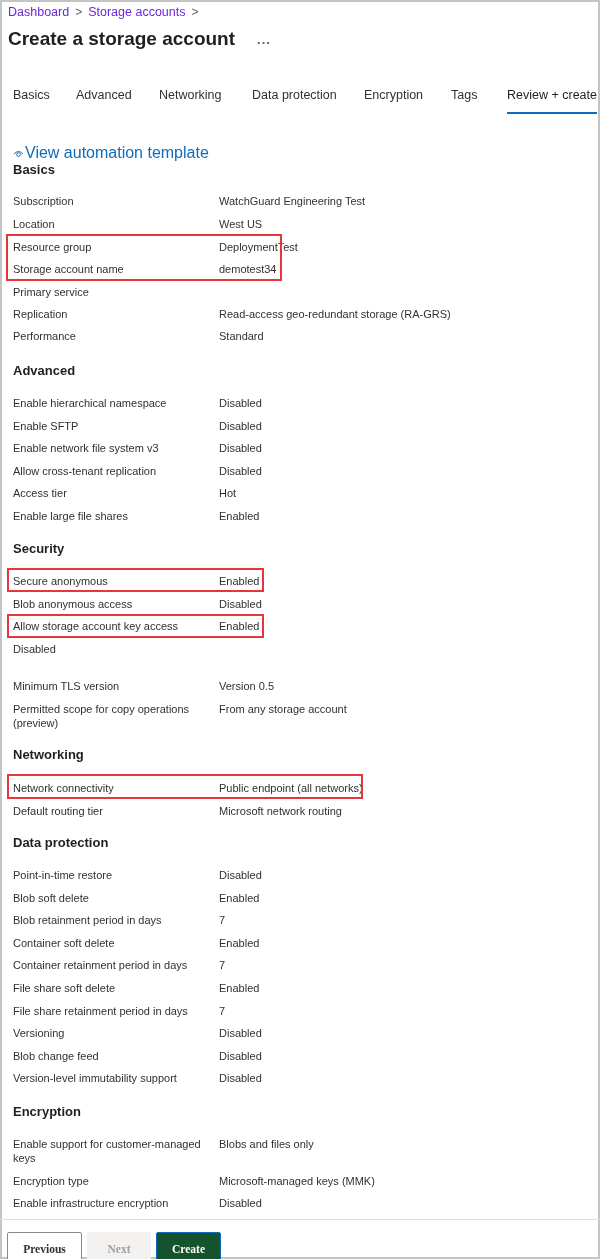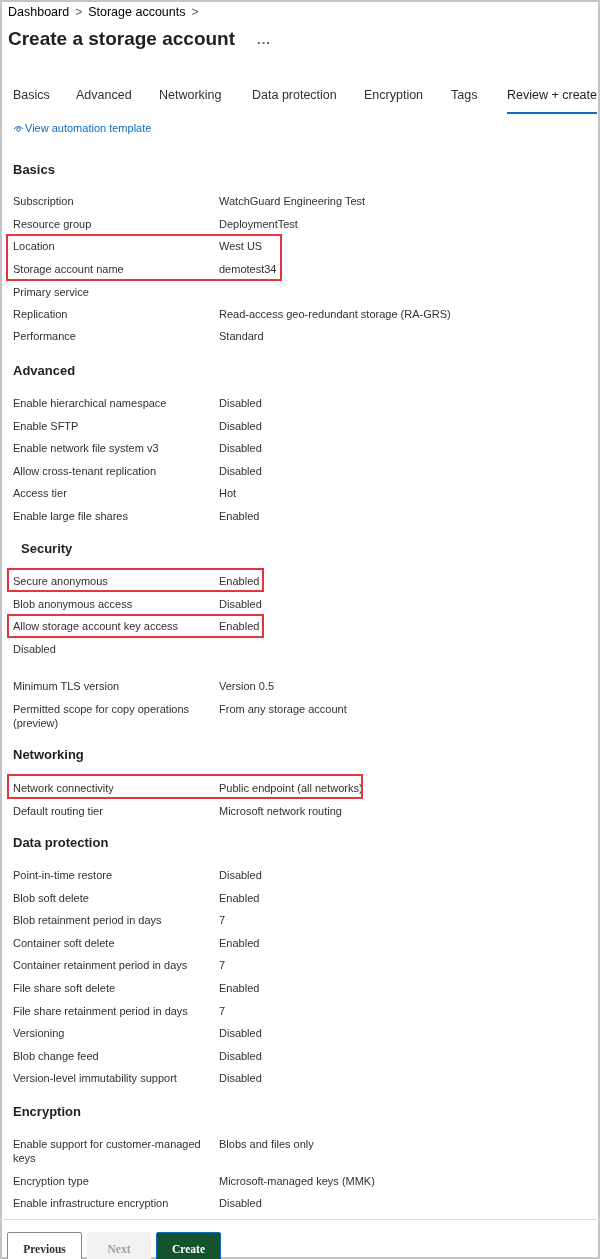--- a/index.html
+++ b/index.html
@@ -1,28 +1,28 @@
 <!DOCTYPE html>
 <html><head>
 <meta charset="utf-8">
 <style>
   * { box-sizing: border-box; margin: 0; padding: 0; }
   html, body { width: 600px; height: 1259px; background: #ffffff; overflow: hidden; }
   body { font-family: "Liberation Sans", sans-serif; color: #323130; position: relative; }
   .frame { position: absolute; left: 0; top: 0; width: 600px; height: 1259px; border: 2px solid #c4c4c4; border-right-width: 2px; }
   .breadcrumb { position: absolute; left: 8px; top: 5px; font-size: 12.5px; display: flex; align-items: center; }
-  .breadcrumb a { color: #000000; text-decoration: none; }
+  .breadcrumb a { color: #6d28d9; text-decoration: none; }
   .breadcrumb .sep { color: #605e5c; margin: 0 6px; font-size: 12px; }
   .title { position: absolute; left: 8px; top: 28px; font-size: 19px; font-weight: 600; color: #201f1e; display: flex; align-items: center; }
   .title .more { font-size: 13px; color: #605e5c; margin-left: 22px; letter-spacing: 1px; }
   .tabs { position: absolute; left: 0; top: 88px; width: 600px; height: 28px; }
   .tab { position: absolute; top: 0; font-size: 12.5px; color: #323130; height: 28px; cursor: pointer; white-space: nowrap; }
   .tab.active { font-weight: normal; color: #201f1e; }
   .tab.active::after { content: ""; position: absolute; left: 0; right: 0; bottom: 2px; height: 2px; background: #0f6cbd; }
-  .automation { position: absolute; left: 13px; top: 122px; font-size: 11px; color: #0f6cbd; display: flex; align-items: center; cursor: pointer; }
+  .automation { position: absolute; left: 13px; top: 144px; font-size: 16px; color: #0f6cbd; display: flex; align-items: center; cursor: pointer; }
   .automation svg { margin-right: 1px; }
   .content { position: absolute; left: 13px; top: 160px; width: 570px; }
   .section-title { font-size: 13px; font-weight: 700; color: #201f1e; height: 22px; }
   .row { display: flex; font-size: 11px; color: #323130; line-height: 14px; position: relative; }
   .row .label { width: 206px; padding-right: 4px; }
   .row .value { flex: 1; }
   .hl { position: absolute; border: 2px solid #e5363d; pointer-events: none; }
   .footer { position: absolute; left: 0; top: 1219px; width: 600px; height: 40px; border-top: 1px solid #e1dfdd; }
   .btn { position: absolute; top: 12px; height: 34px; font-size: 11.5px; font-weight: 700; display: flex; align-items: center; justify-content: center; border-radius: 2px; cursor: pointer; font-family: Liberation Serif, serif; }
   .btn.prev { left: 7px; width: 75px; border: 1px solid #8a8886; background: #fff; color: #323130; }
@@ -67,29 +67,29 @@
 <div class="content">
 
   <div style="position:absolute; left:0; top:2px;">
     <div class="section-title">Basics</div>
   </div>
   <div style="position:absolute; left:0; top:34px; width:570px;">
     <div class="row" style="height:23px">
         <span class="label">Subscription</span>
         <span class="value">WatchGuard Engineering Test</span>
       </div>
+    <div class="row" style="height:23px">
+        <span class="label">Location</span>
+        <span class="value">West US</span>
+      </div>
     <div class="row" style="height:22px">
         <span class="label">Resource group</span>
         <span class="value">DeploymentTest</span>
       </div>
     <div class="row" style="height:23px">
-        <span class="label">Location</span>
-        <span class="value">West US</span>
-      </div>
-    <div class="row" style="height:23px">
         <span class="label">Storage account name</span>
         <span class="value">demotest34</span>
       </div>
     <div class="row" style="height:22px">
         <span class="label">Primary service</span>
         <span class="value"></span>
       </div>
     <div class="row" style="height:22px">
         <span class="label">Replication</span>
         <span class="value">Read-access geo-redundant storage (RA-GRS)</span>
@@ -124,21 +124,21 @@
     <div class="row" style="height:23px">
         <span class="label">Access tier</span>
         <span class="value">Hot</span>
       </div>
     <div class="row" style="height:22px">
         <span class="label">Enable large file shares</span>
         <span class="value">Enabled</span>
       </div>
   </div>
 
-  <div style="position:absolute; left:0; top:381px;margin-left:8px;">
+  <div style="position:absolute; left:0; top:381px;">
     <div class="section-title">Security</div>
   </div>
   <div style="position:absolute; left:0; top:414px; width:570px;">
     <div class="row" style="height:23px">
         <span class="label">Secure anonymous</span>
         <span class="value">Enabled</span>
       </div>
     <div class="row" style="height:22px">
         <span class="label">Blob anonymous access</span>
         <span class="value">Disabled</span>

